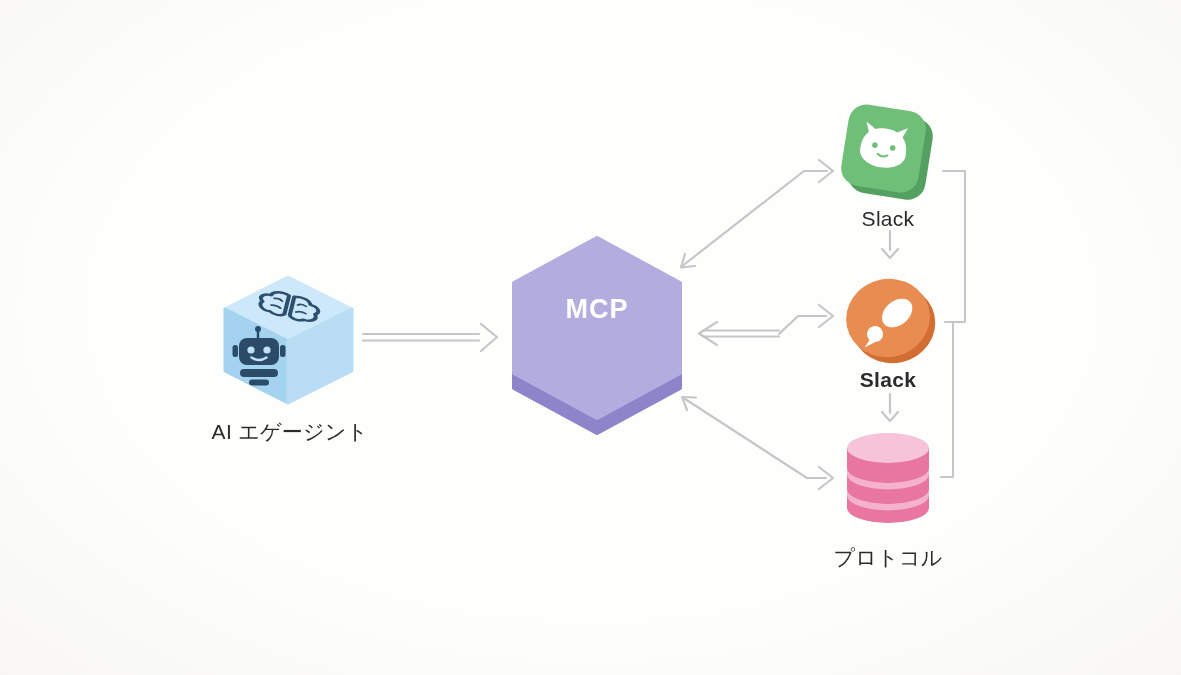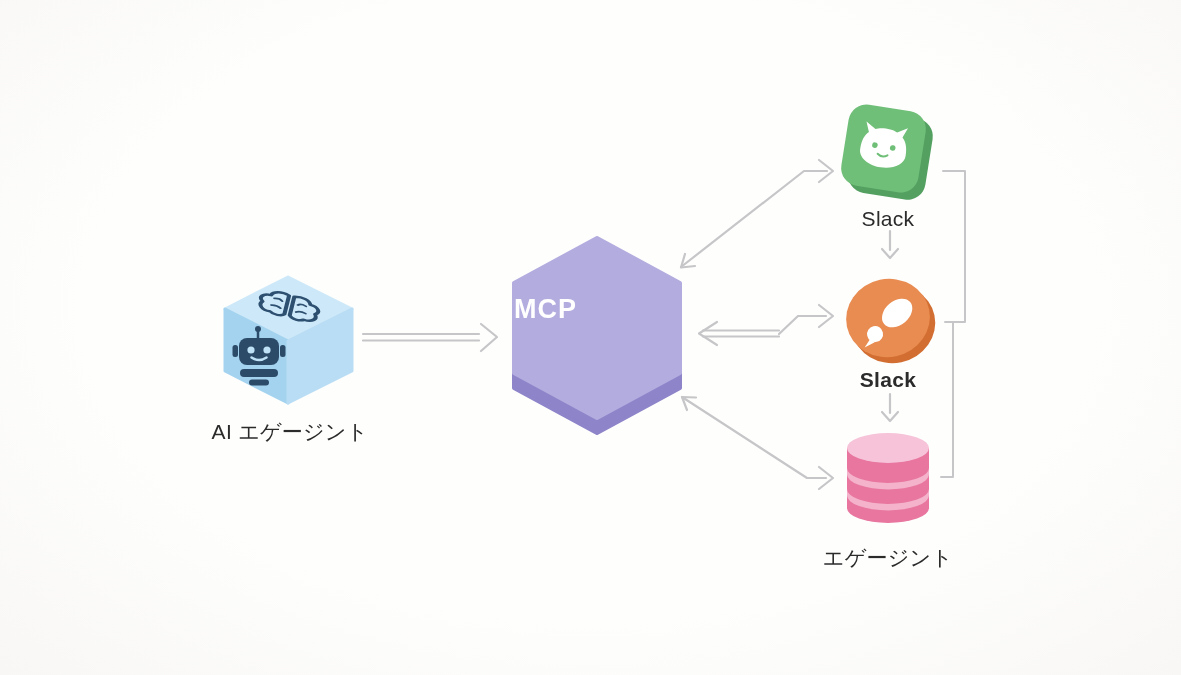--- a/index.html
+++ b/index.html
@@ -17,21 +17,21 @@
     position:absolute;
     transform:translateX(-50%);
     font-size:21px;
     color:#2b2b2b;
     white-space:nowrap;
     letter-spacing:0.3px;
   }
   .mcp-text{
     position:absolute;
     left:514px;top:291px;width:166px;
-    display:flex;flex-direction:column;align-items:flex-start;
+    display:flex;flex-direction:column;align-items:center;
     color:#ffffff;font-weight:bold;font-size:27px;line-height:36px;
     letter-spacing:1px;
     text-align:center;
   }
 </style>
 </head>
 <body>
 
 <div class="stage">
 
@@ -148,14 +148,14 @@
   <div class="mcp-text">
     <span>MCP</span>
   </div>
 
   <div class="lbl" style="left:290px;top:418px;">AI エゲージント</div>
 
   <div class="lbl" style="left:888px;top:207px;">Slack</div>
 
   <div class="lbl" style="left:888px;top:368px;font-weight:bold;">Slack</div>
 
-  <div class="lbl" style="left:888px;top:544px;">エゲージント</div>
+  <div class="lbl" style="left:888px;top:544px;">プロトコル</div>
 </div>
 
 </body></html>

